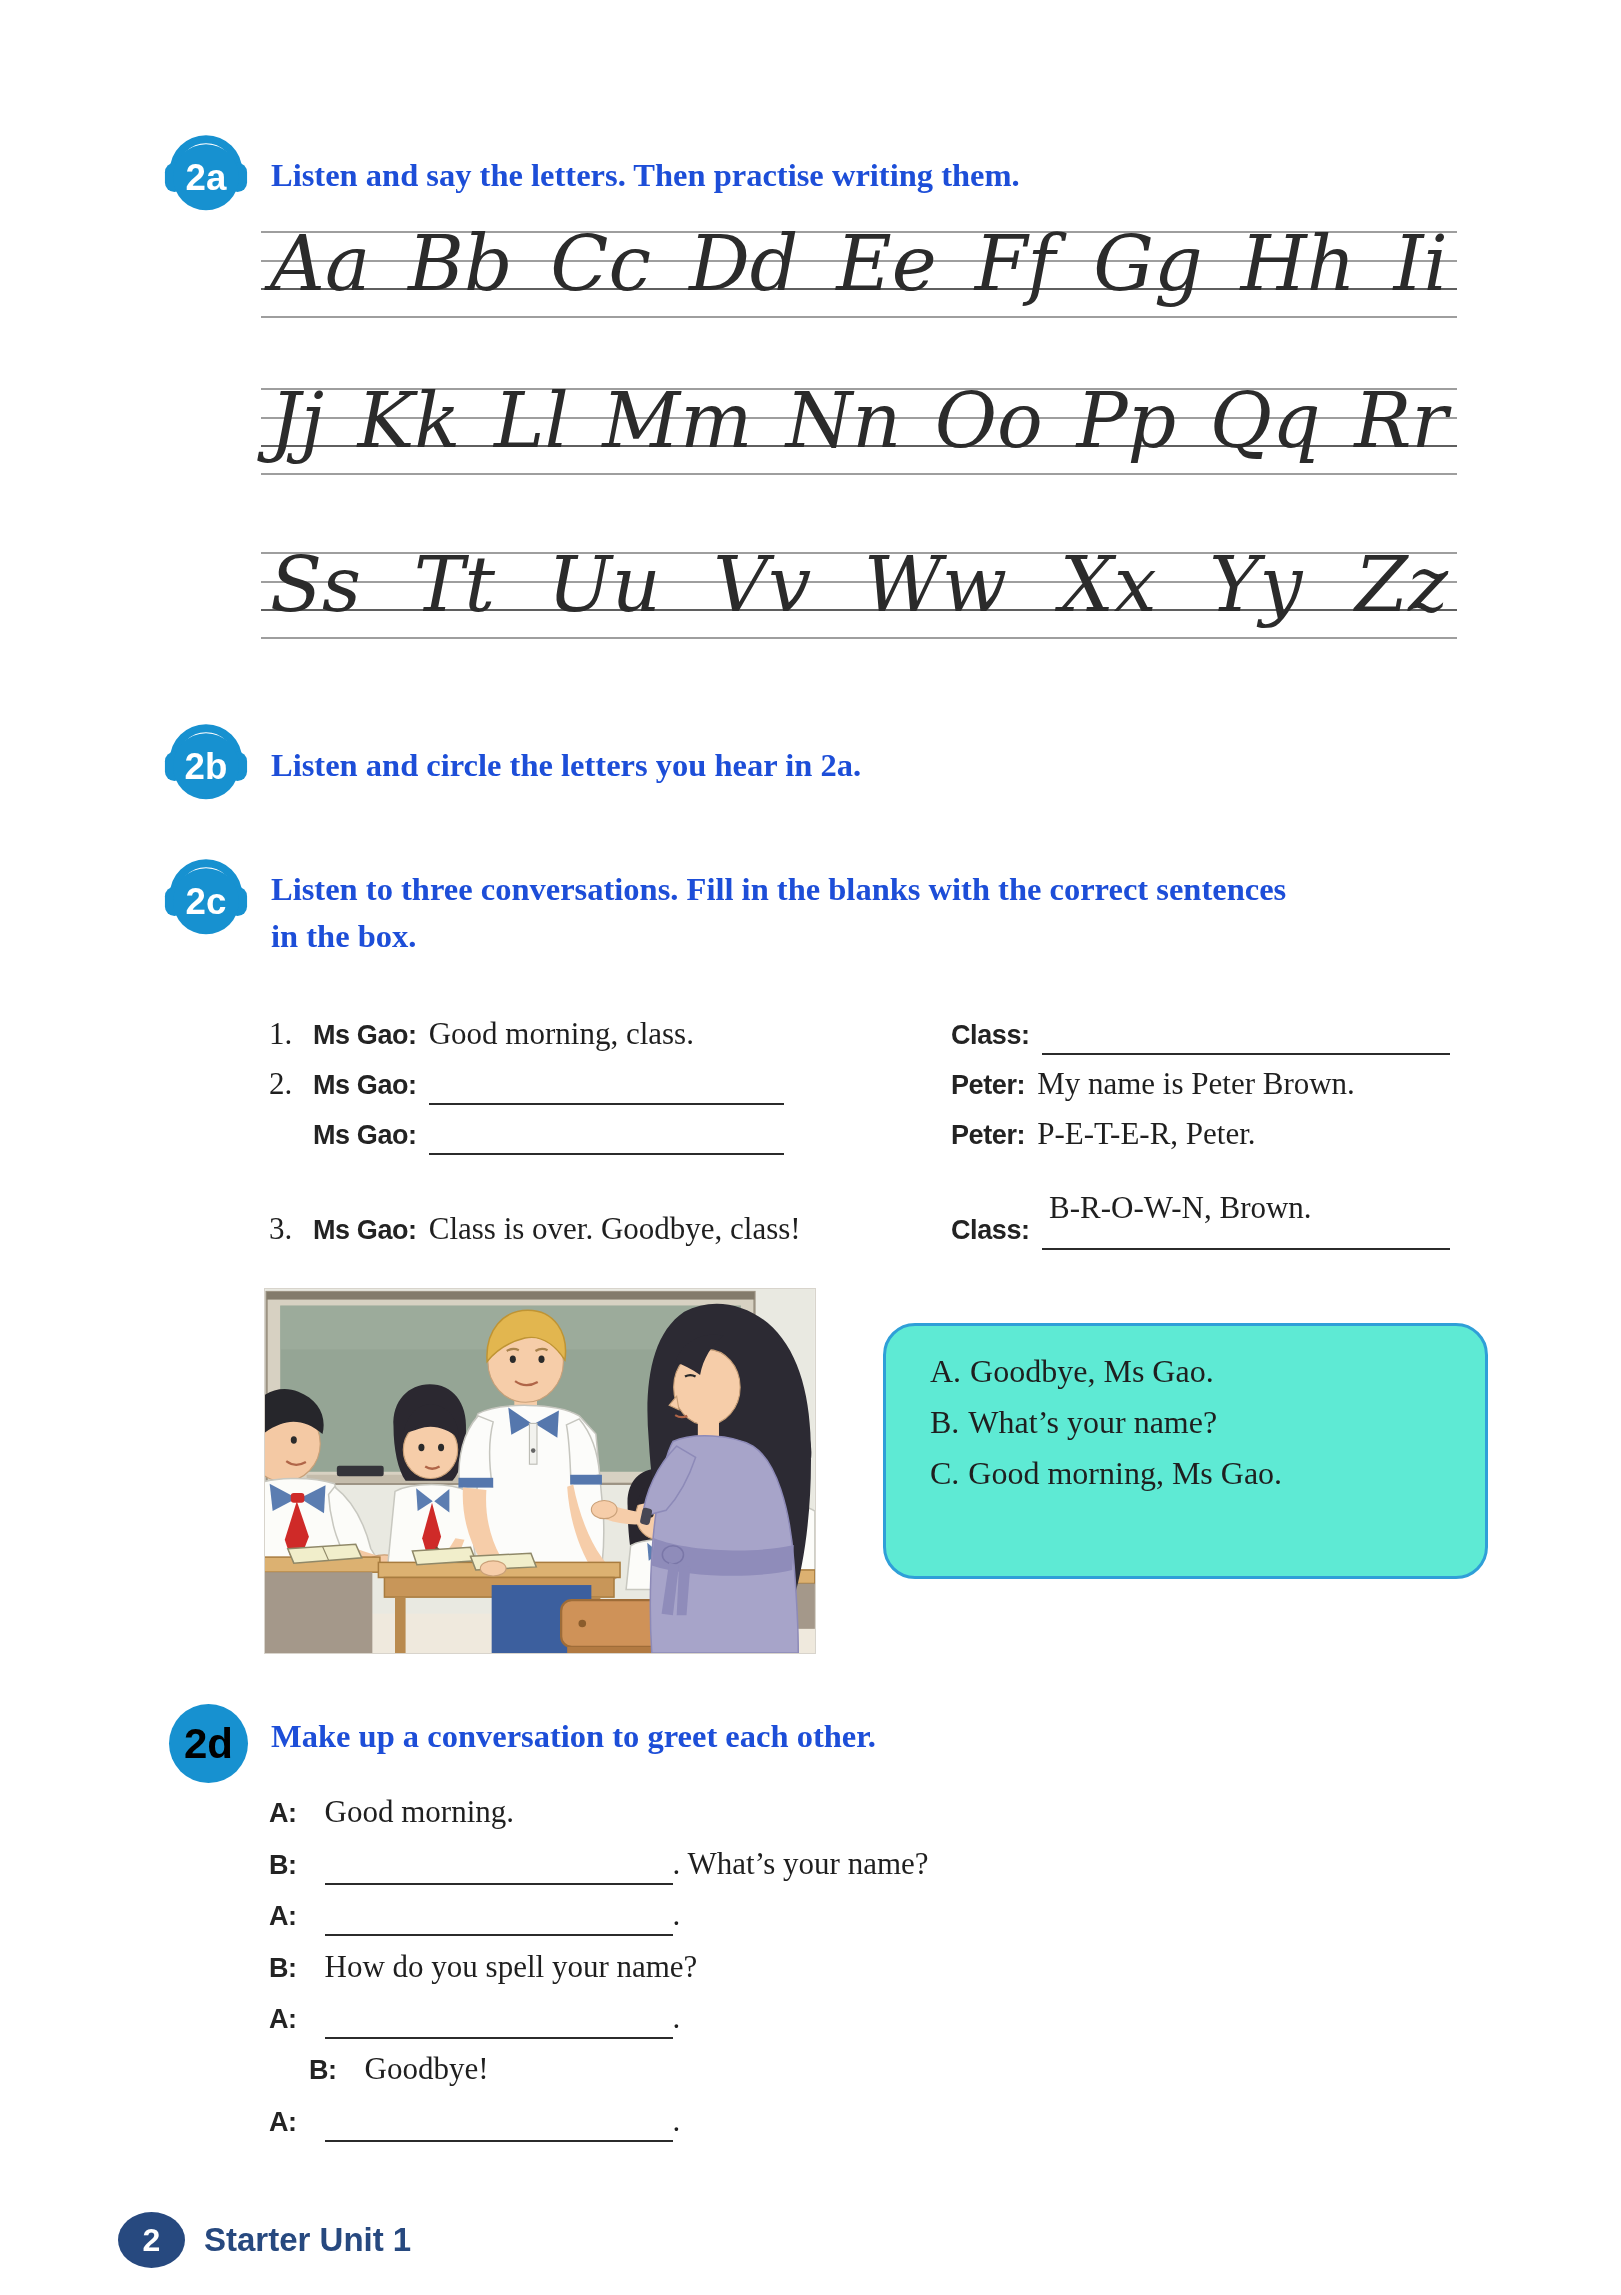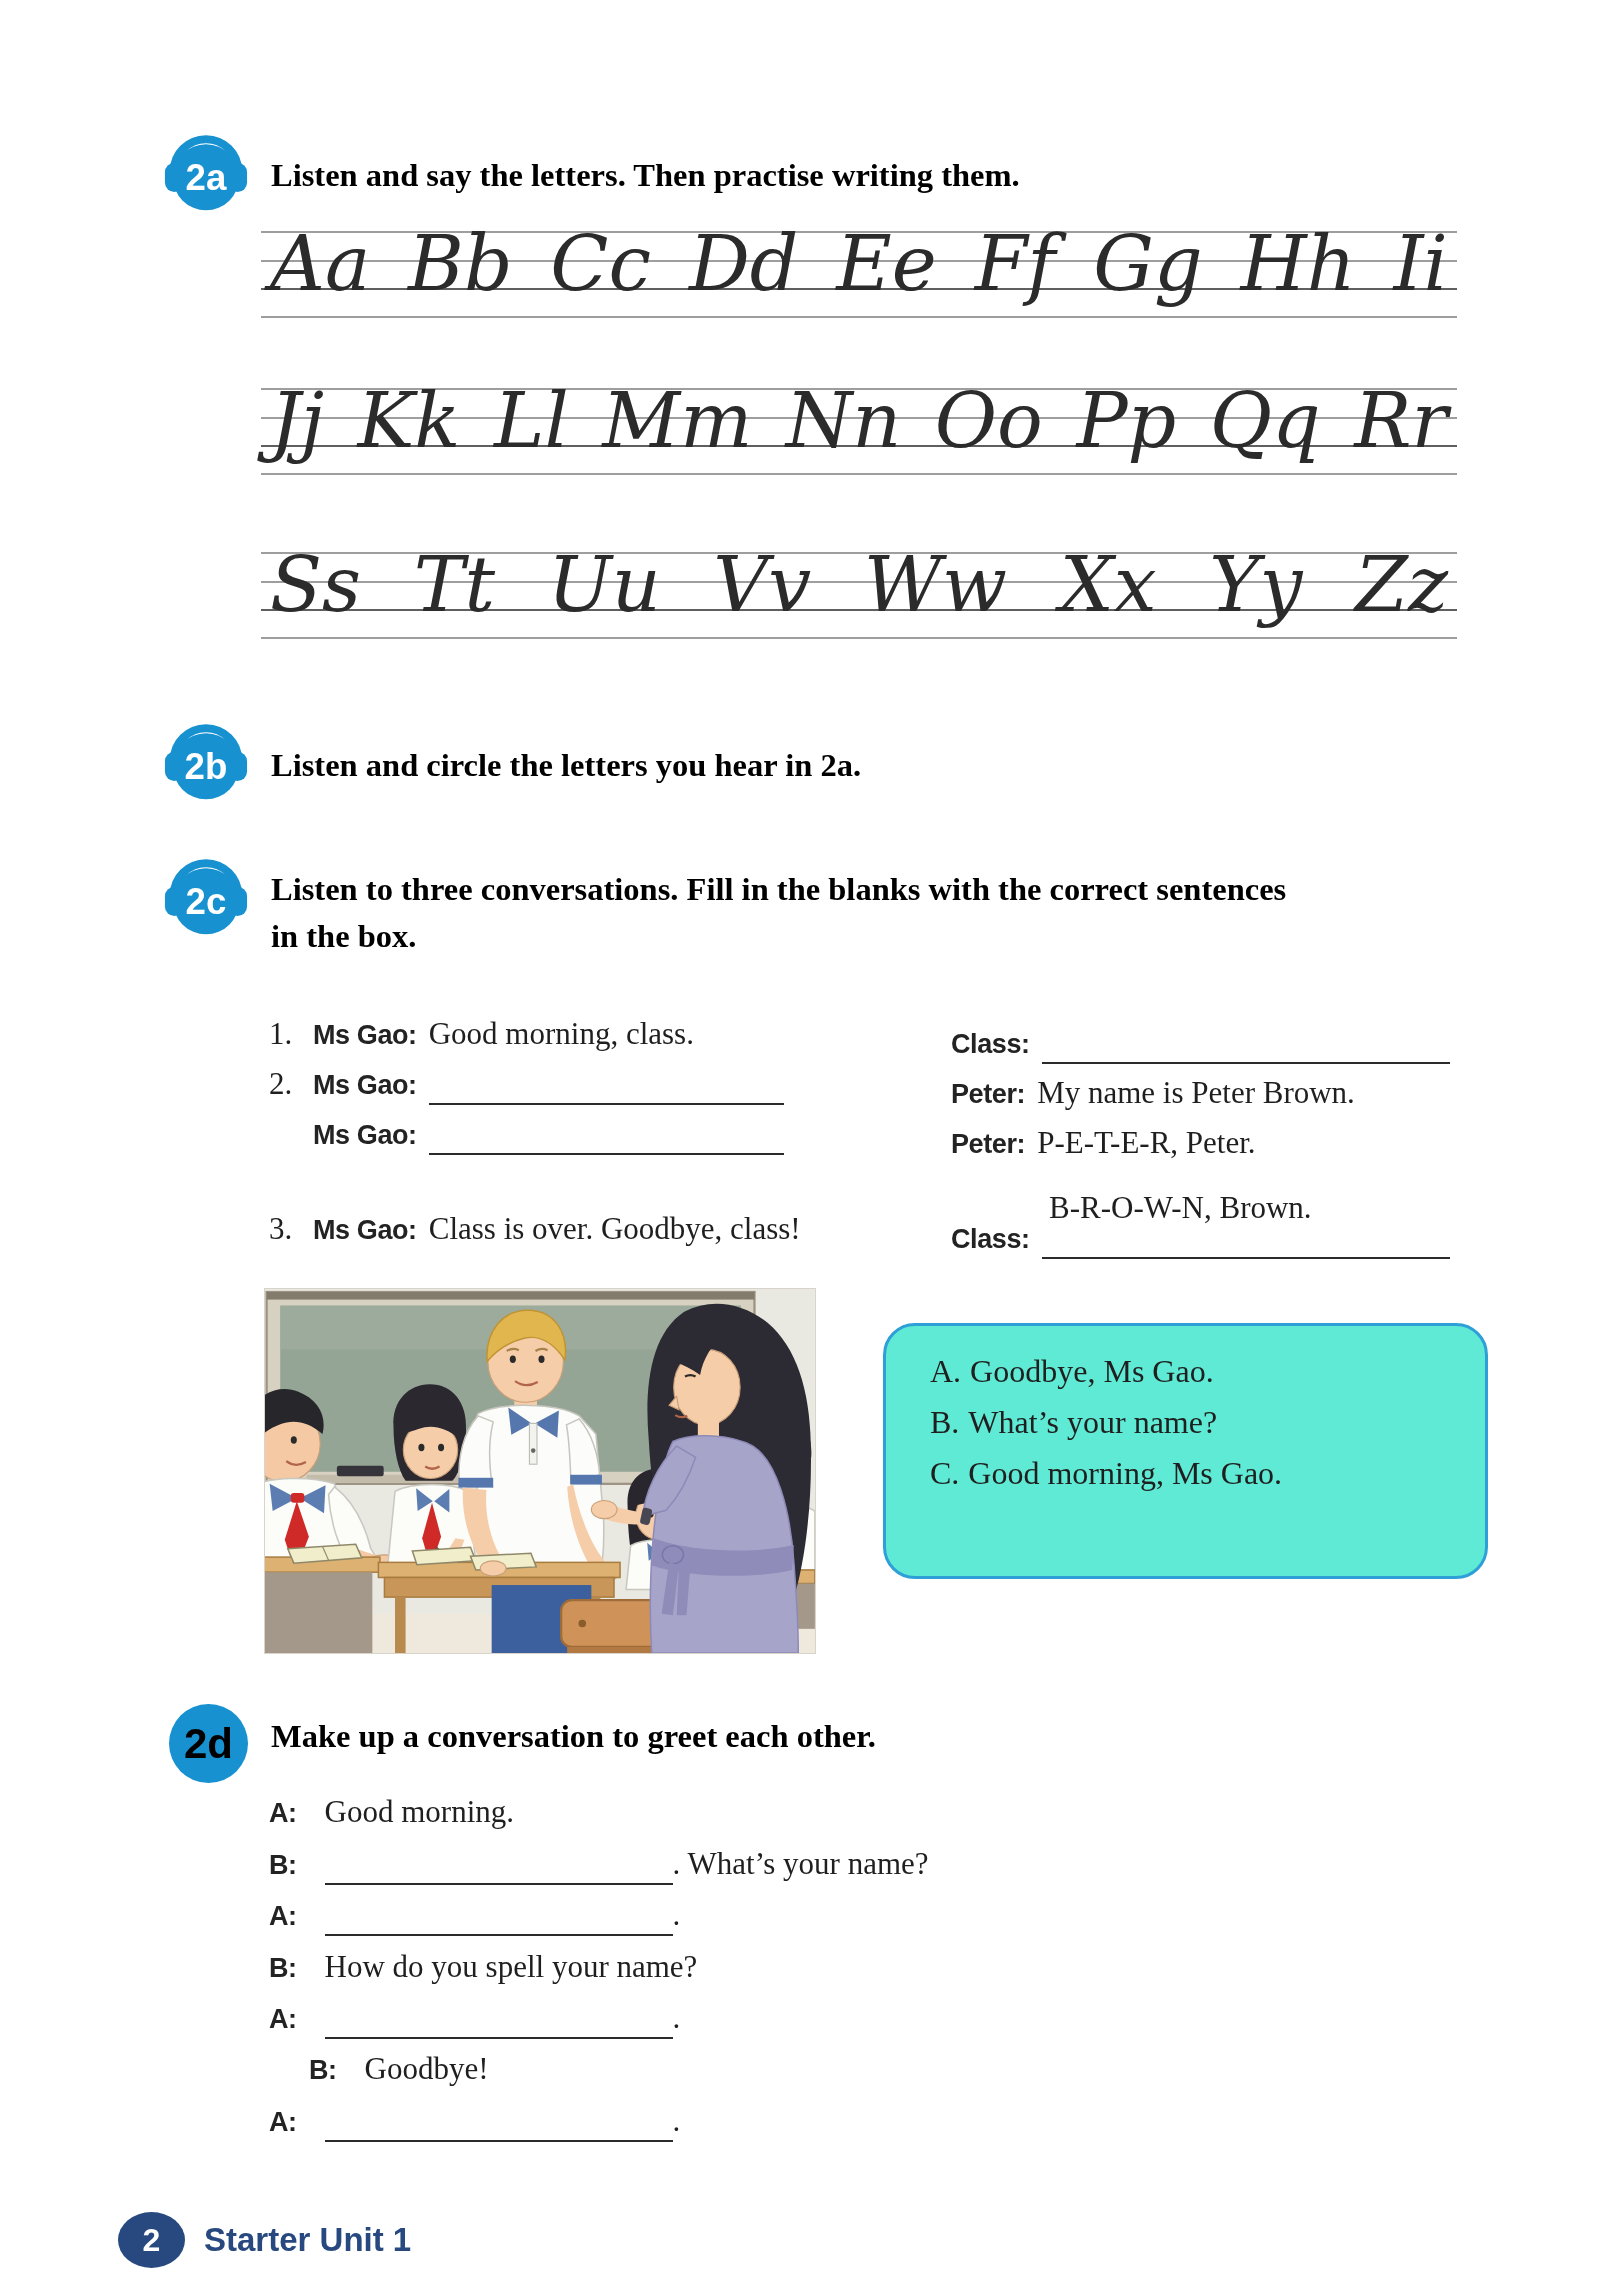--- a/index.html
+++ b/index.html
@@ -21,21 +21,21 @@
     font-family:"Liberation Sans", sans-serif;font-weight:bold;font-size:42px;
     display:flex;align-items:center;justify-content:center;
   }
   .badge-hp text{
     font-family:"Liberation Sans", sans-serif;font-weight:bold;
   }
 
   
   .sec-title{
     font-weight:bold;font-size:32.5px;line-height:42px;white-space:nowrap;
-    font-family:"Liberation Serif", serif;color:#000000;
+    font-family:"Liberation Serif", serif;color:#1d4ed8;
   }
 
   
   .alpha-row{left:261px;width:1196px;height:86px;}
   .gl{position:absolute;left:0;right:0;height:1.5px;background:#9e9e9e;}
   .gl.base{height:2.3px;background:#5f5f5f;}
   .alpha-letters{
     position:absolute;left:9px;right:9px;top:-9.8px;height:86px;
     display:flex;justify-content:space-between;align-items:baseline;
     font-family:"DejaVu Serif", serif;font-style:italic;
@@ -46,21 +46,21 @@
   .dlg-row{left:269px;width:1240px;height:47px;font-size:31px;line-height:44px;white-space:nowrap;}
   .num{display:inline-block;width:44px;font-size:31px;}
   .spk{
     font-family:"Liberation Sans", sans-serif;font-weight:bold;font-size:27px;
     letter-spacing:-0.4px;padding-right:12px;color:#232323;
   }
   .blank{display:inline-block;border-bottom:2.3px solid #2b2b2b;vertical-align:-10.6px;height:30px;}
   .bl-470{width:355px;}
   .bl-540{width:408px;}
   .bl-460{width:348px;}
-  .right-col{position:absolute;left:682px;top:9px;white-space:nowrap;}
+  .right-col{position:absolute;left:682px;top:0;white-space:nowrap;}
   .indent-col{position:absolute;left:780px;top:0;white-space:nowrap;}
 
   
   .opt-box{
     left:883px;top:1323px;width:605px;height:256px;
     border:3px solid #2f9fd8;border-radius:32px;box-sizing:border-box;
     background:#5eead4;
   }
   .opt-item{
     position:absolute;left:44px;font-size:32px;line-height:36px;white-space:nowrap;

